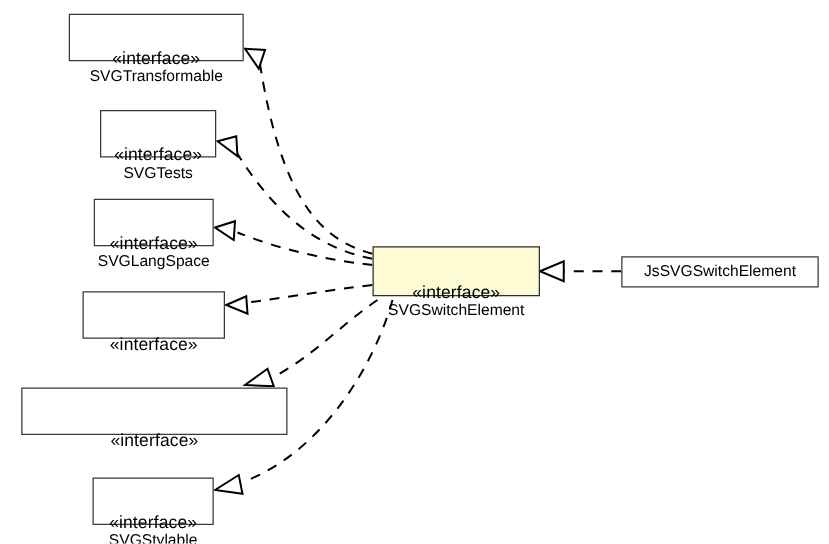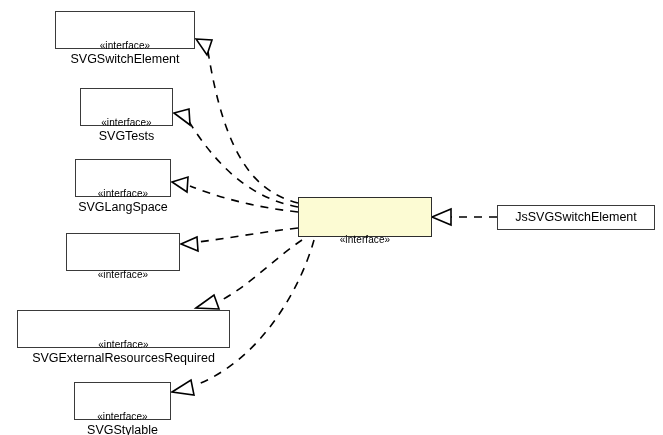--- a/index.html
+++ b/index.html
@@ -37,21 +37,21 @@
     text-align: center;
     color: #000000;
     line-height: 1.15;
     z-index: 2;
   }
   .uml-node.highlight {
     background: #fcfbd3;
     border-color: #2d2d2d;
   }
   .stereotype {
-    font-size: 10px;
+    font-size: 14px;
     letter-spacing: 0.1px;
     white-space: nowrap;
     margin-top: 46px;
   }
   .node-name {
     font-size: 12.5px;
     white-space: nowrap;
   }
   .node-name-only {
     font-size: 12.5px;
@@ -96,48 +96,48 @@
     </g>
 
     <g>
       <line x1="497" y1="217" x2="450" y2="217" stroke="#000000" stroke-width="1.6" stroke-dasharray="8,7" stroke-linecap="butt"></line>
       <polygon points="432,217 451,209 451,225" fill="#ffffff" stroke="#000000" stroke-width="1.6" stroke-linejoin="miter"></polygon>
     </g>
   </svg>
 
   <div class="uml-node" style="left:55px; top:11px; width:140px; height:38px;">
     <div class="stereotype">«interface»</div>
-    <div class="node-name">SVGSwitchElement</div>
+    <div class="node-name">SVGTransformable</div>
   </div>
 
   <div class="uml-node" style="left:80px; top:88px; width:93px; height:38px;">
     <div class="stereotype">«interface»</div>
     <div class="node-name">SVGTests</div>
   </div>
 
   <div class="uml-node" style="left:75px; top:159px; width:96px; height:38px;">
     <div class="stereotype">«interface»</div>
     <div class="node-name">SVGLangSpace</div>
   </div>
 
   <div class="uml-node" style="left:66px; top:233px; width:114px; height:38px;">
     <div class="stereotype">«interface»</div>
   </div>
 
   <div class="uml-node" style="left:17px; top:310px; width:213px; height:38px;">
     <div class="stereotype">«interface»</div>
-    <div class="node-name">SVGExternalResourcesRequired</div>
   </div>
 
   <div class="uml-node" style="left:74px; top:382px; width:97px; height:38px;">
     <div class="stereotype">«interface»</div>
     <div class="node-name">SVGStylable</div>
   </div>
 
   <div class="uml-node highlight" style="left:298px; top:197px; width:134px; height:40px;">
     <div class="stereotype">«interface»</div>
+    <div class="node-name">SVGSwitchElement</div>
   </div>
 
   <div class="uml-node" style="left:497px; top:205px; width:158px; height:25px;">
     <div class="node-name-only">JsSVGSwitchElement</div>
   </div>
 
 </div>
 
 </body></html>

